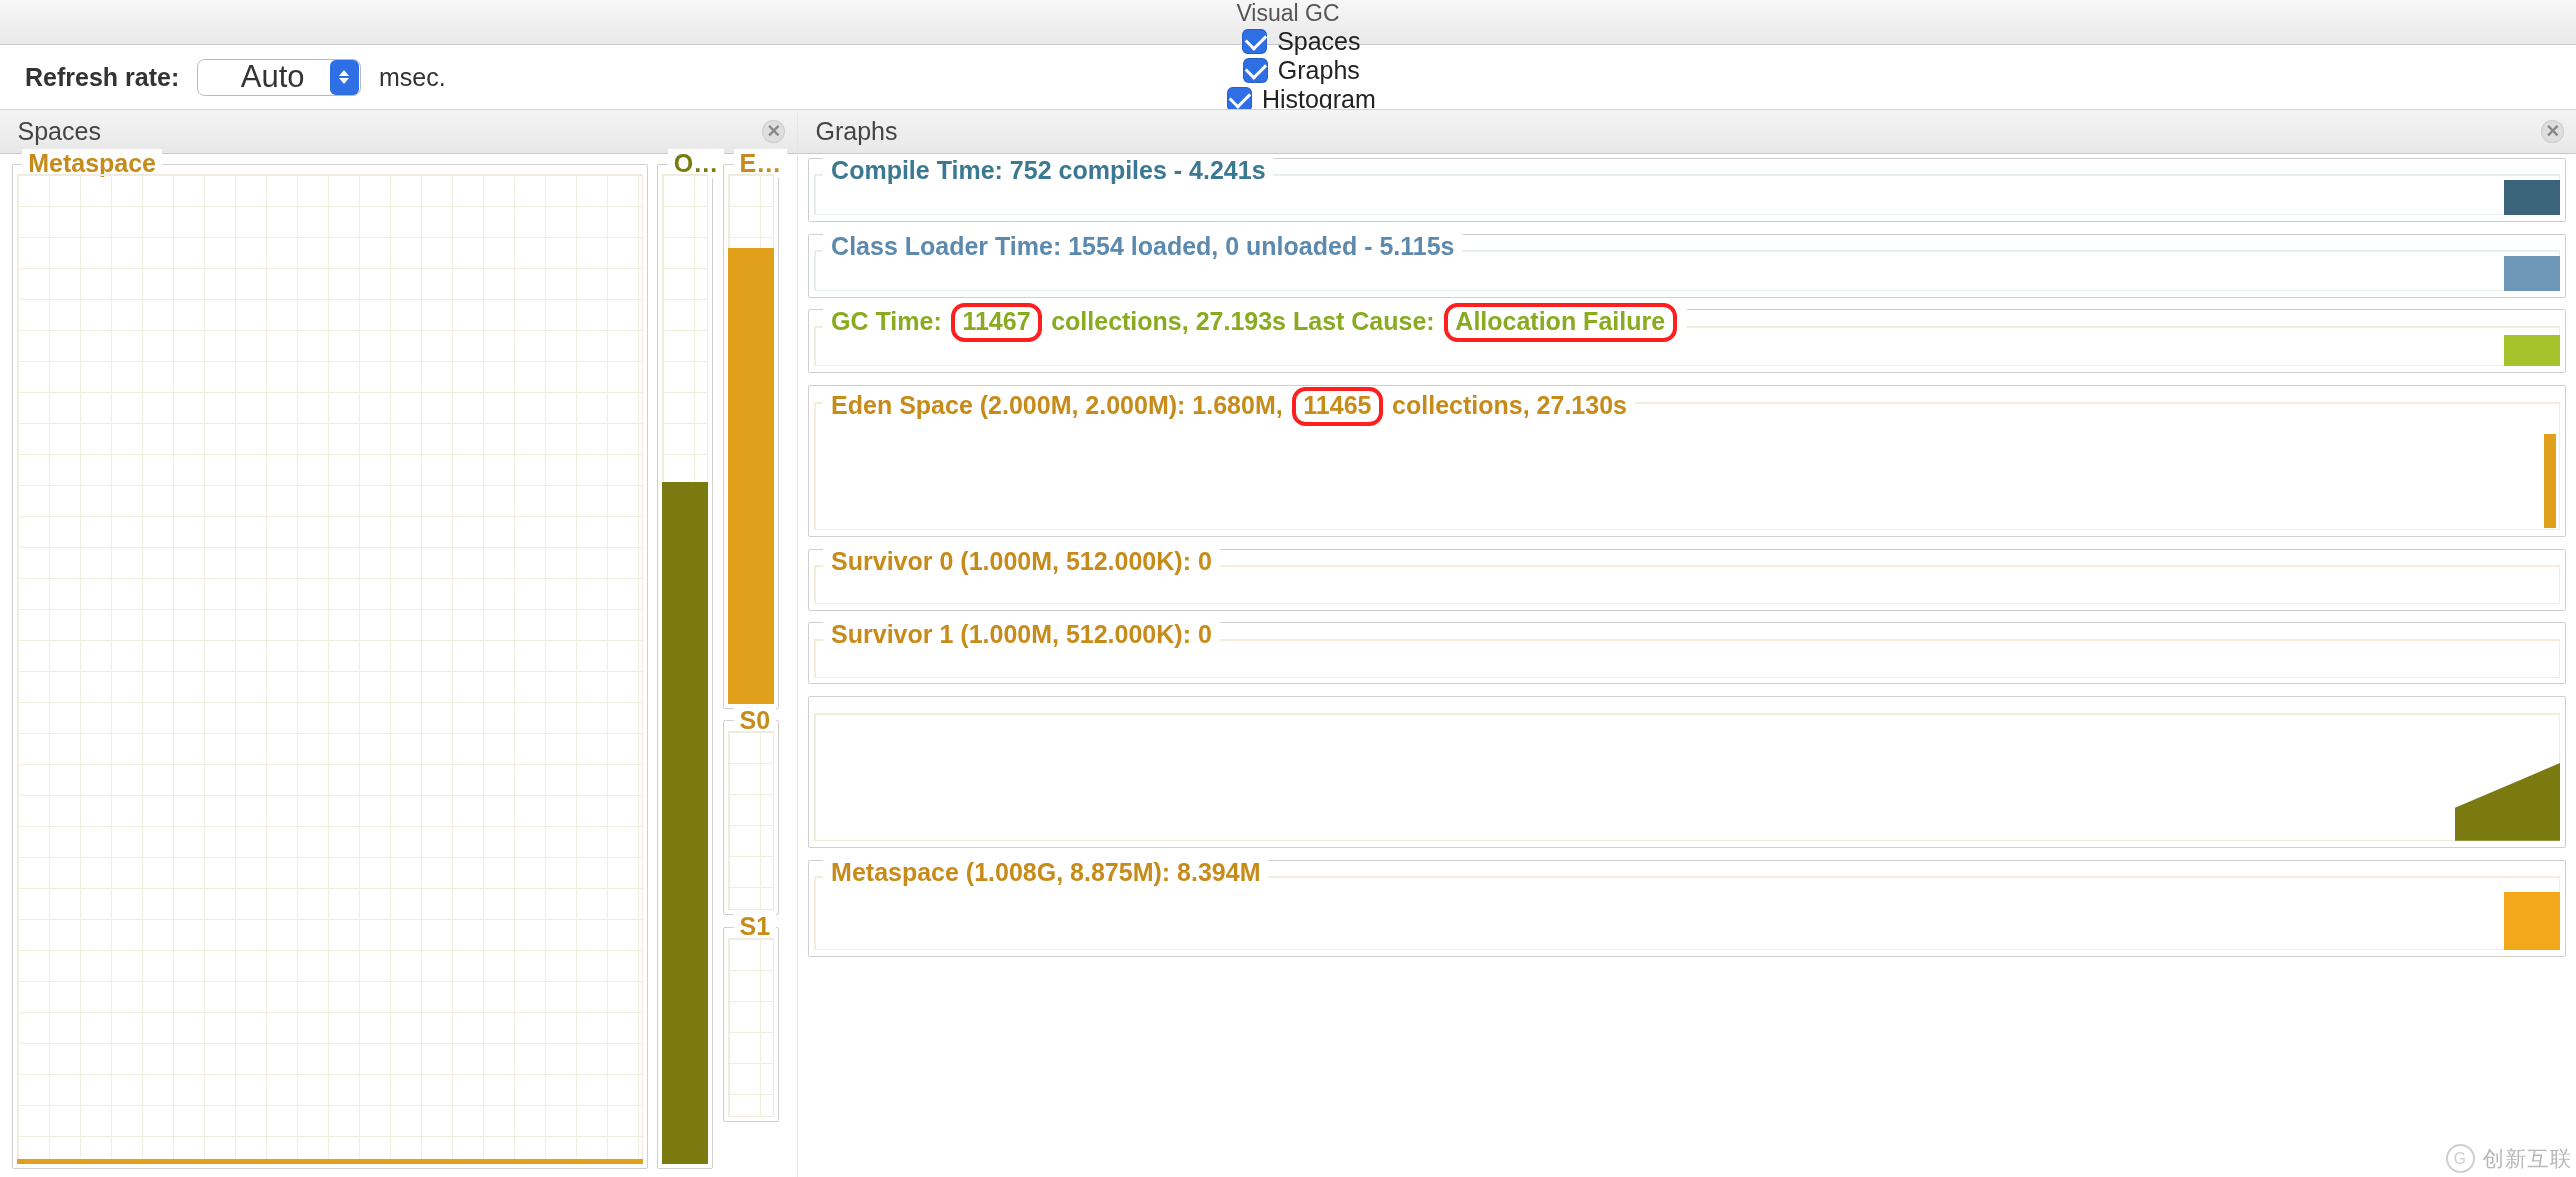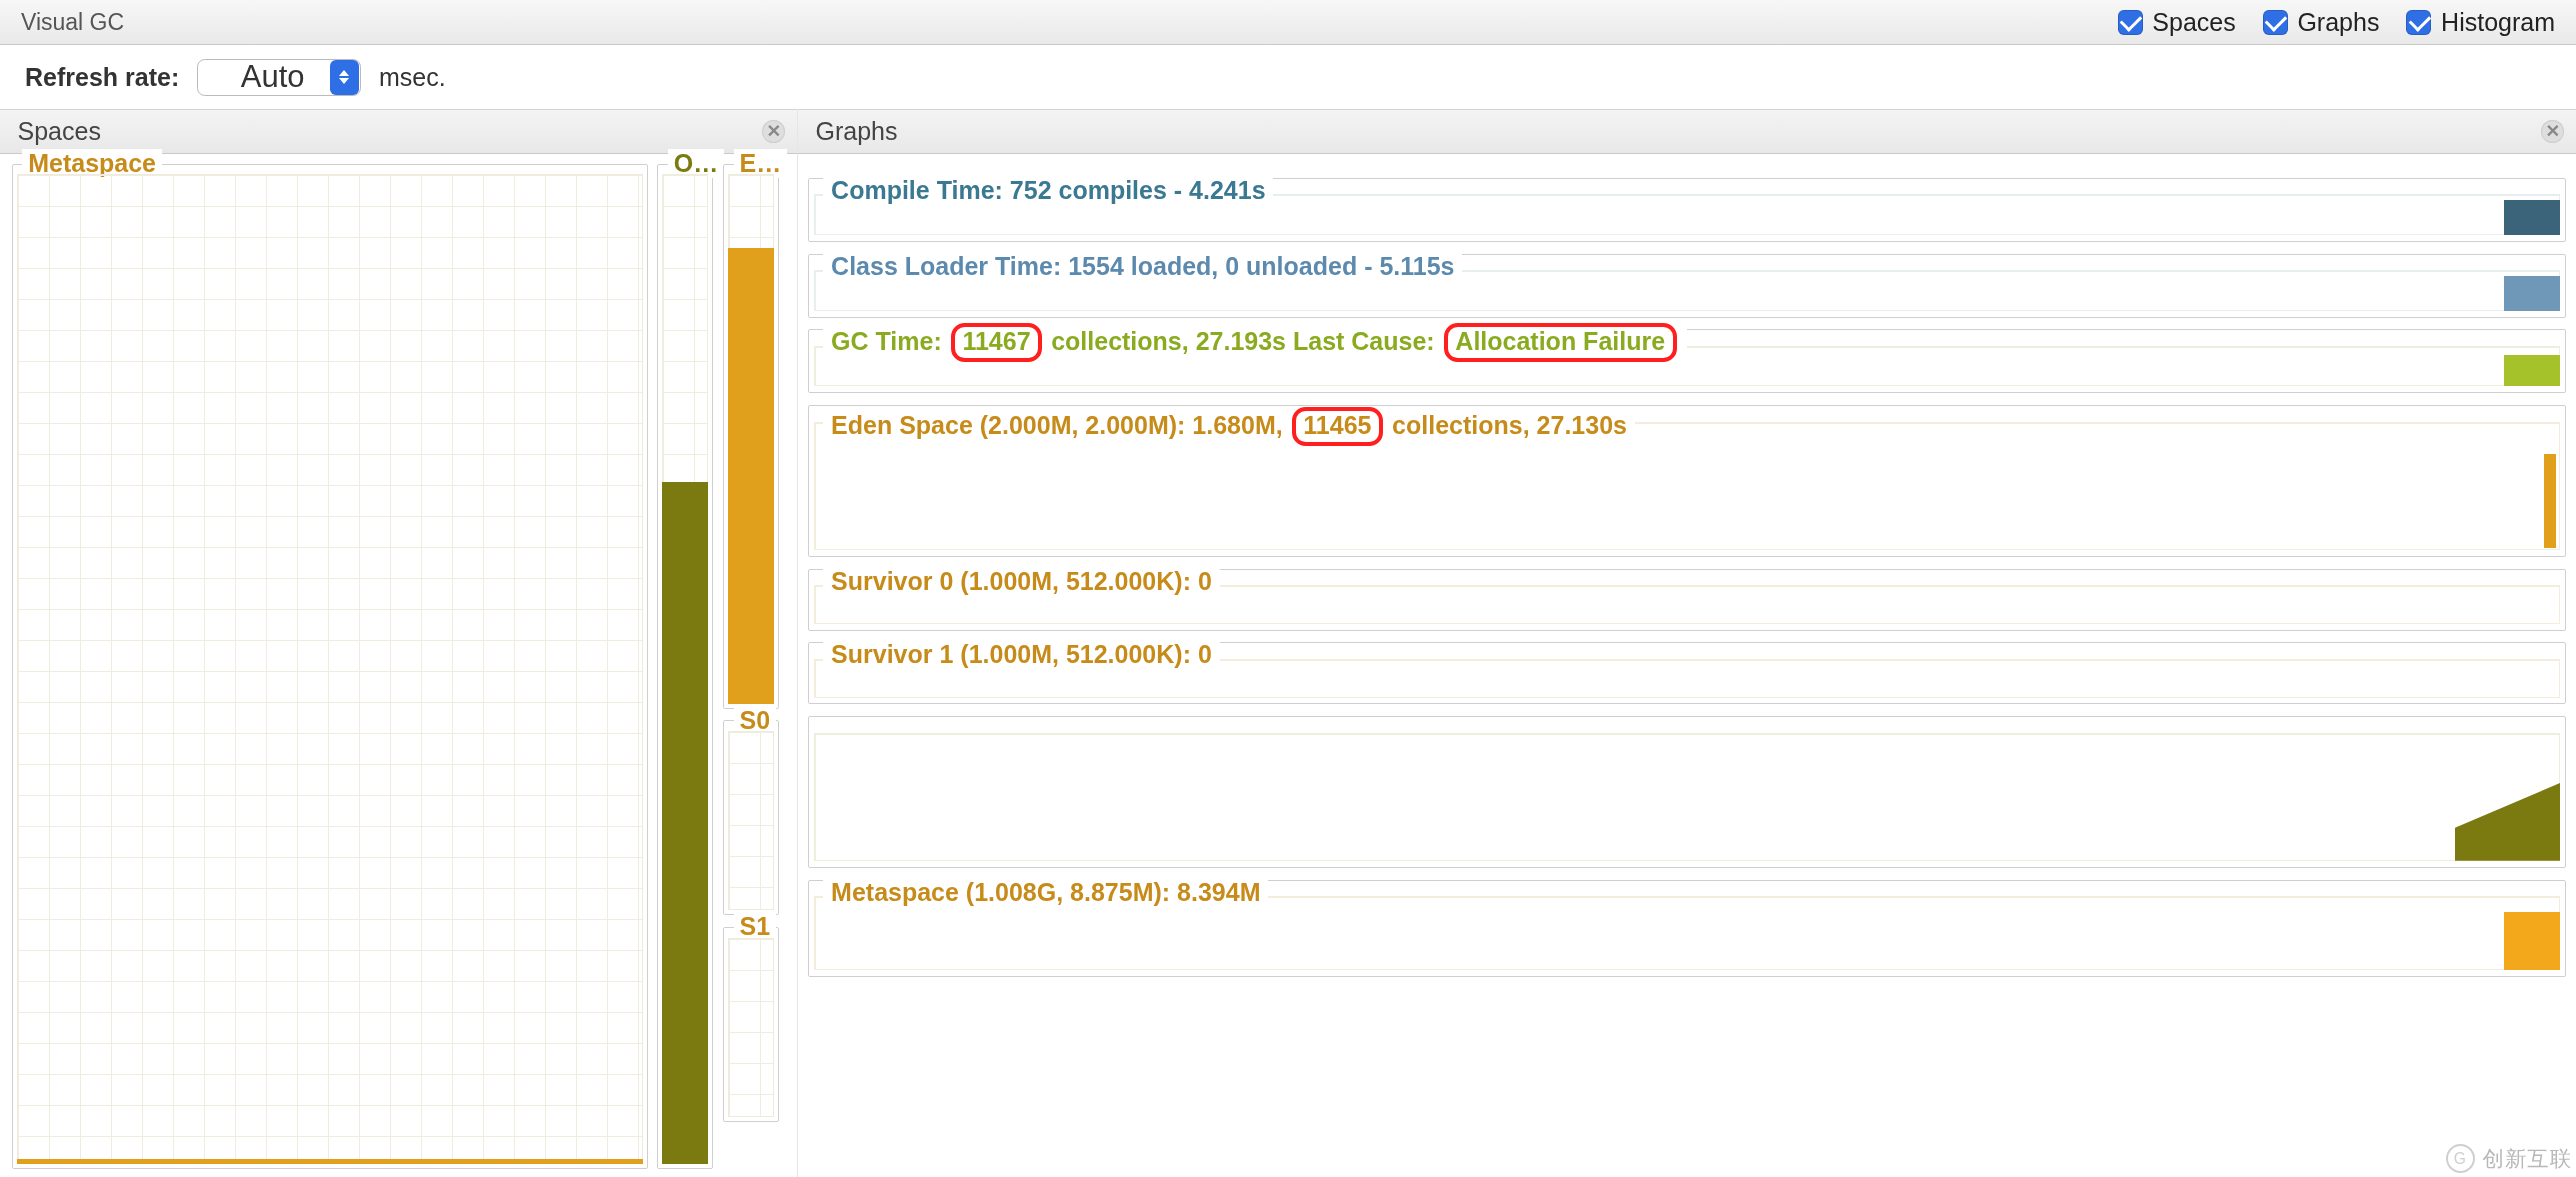--- a/index.html
+++ b/index.html
@@ -13,21 +13,22 @@
     overflow: hidden;
   }
 
   
   .topbar {
     height: 45px;
     background: linear-gradient(#f7f7f7,#e9e9e9);
     border-bottom: 1px solid #c9c9c9;
     display: flex;
     align-items: center;
-    padding: 0 21px;
+    padding: 0 8px;
+    flex-direction: column;
   }
   .topbar .title { flex: 0 0 auto; font-size: 23px; color: #555; }
   .topbar .spacer { flex: 1 1 auto; }
   .chk {
     display: inline-flex;
     align-items: center;
     margin-left: 27px;
     font-size: 25px;
     color: #222;
   }
@@ -273,21 +274,21 @@
       </div>
     </div>
   </div>
 
   <div class="col-right">
     <div class="section-caption">
       <span>Graphs</span>
       <span class="close-dot">✕</span>
     </div>
 
-    <div style="flex:1 1 auto; padding-top:20px; overflow:hidden;">
+    <div style="flex:1 1 auto; padding-top:0; overflow:hidden;">
 
       <div class="graph-row" style="height:64px;">
         <div class="graph-legend c-teal">
           <span>Compile Time: </span><span>752 compiles - 4.241s</span>
         </div>
         <div class="graph-box" style="height:100%;">
           <div class="graph-inner teal"></div>
           <div class="tail bg-teal" style="width:56px; height:35px;"></div>
         </div>
       </div>

